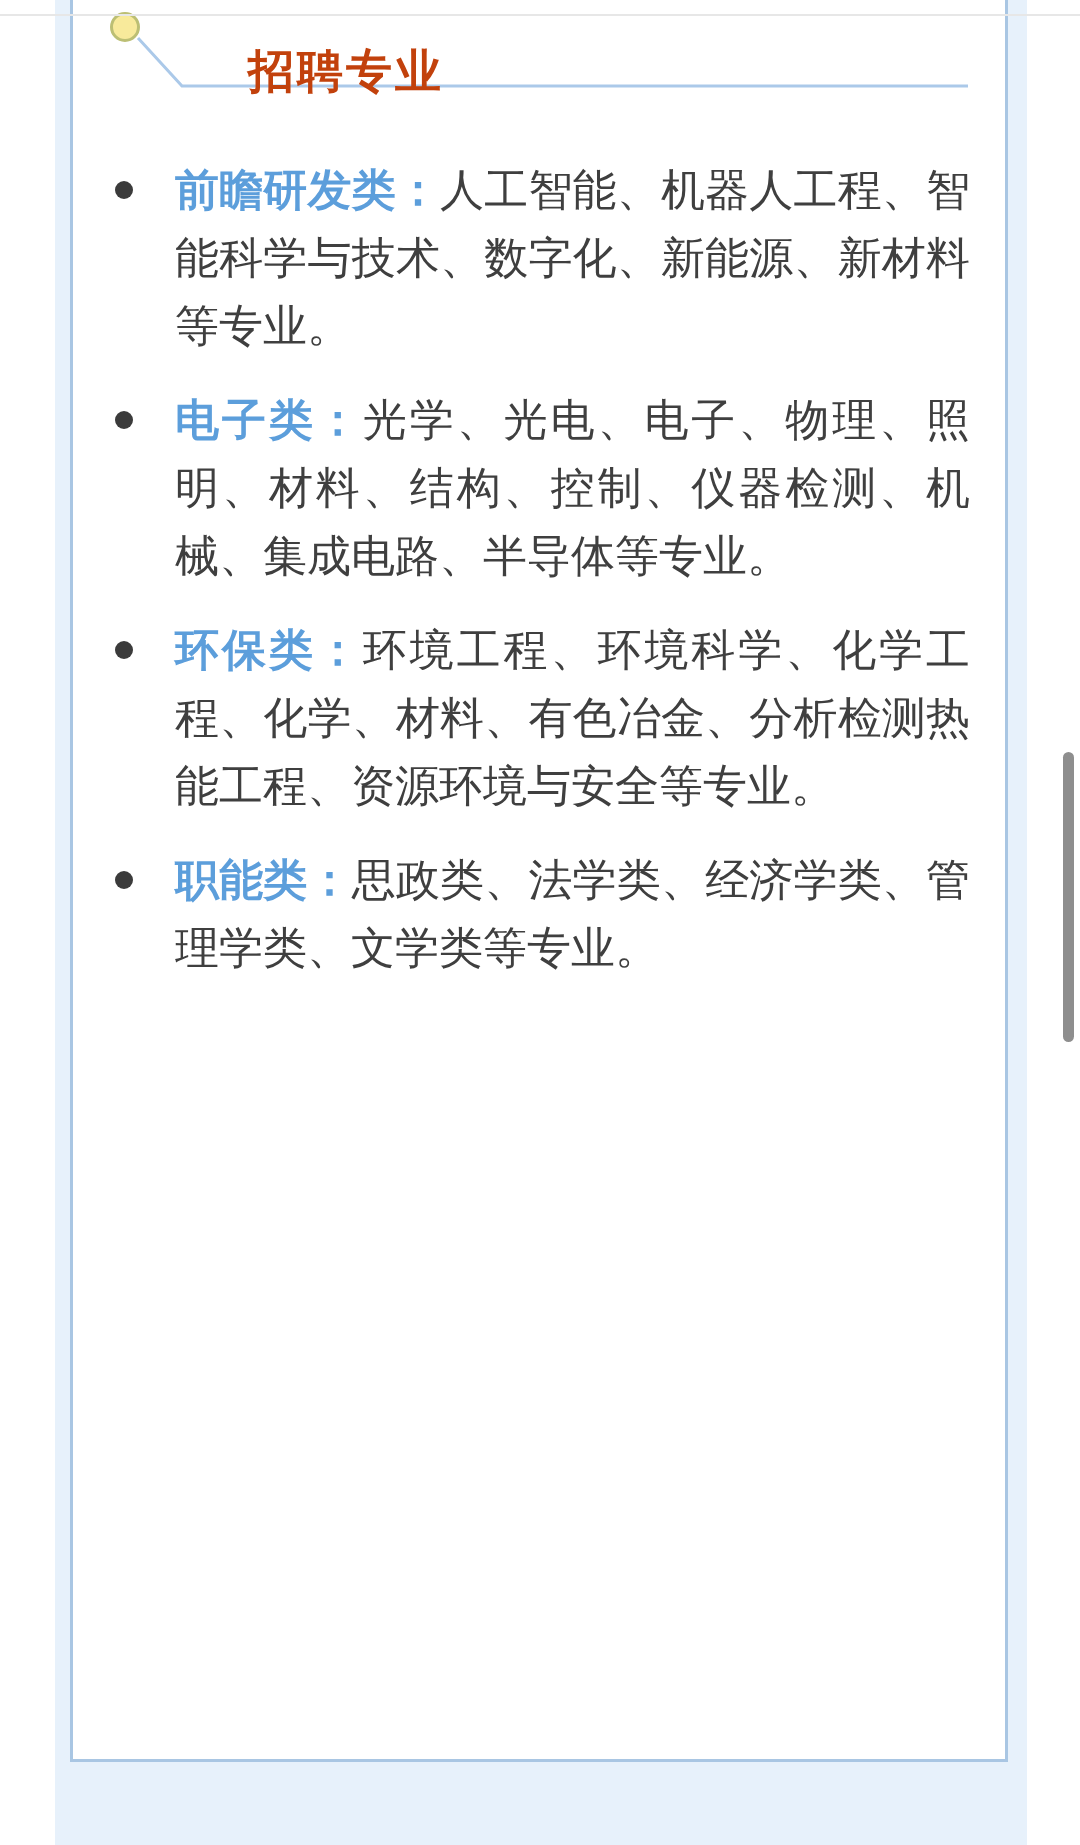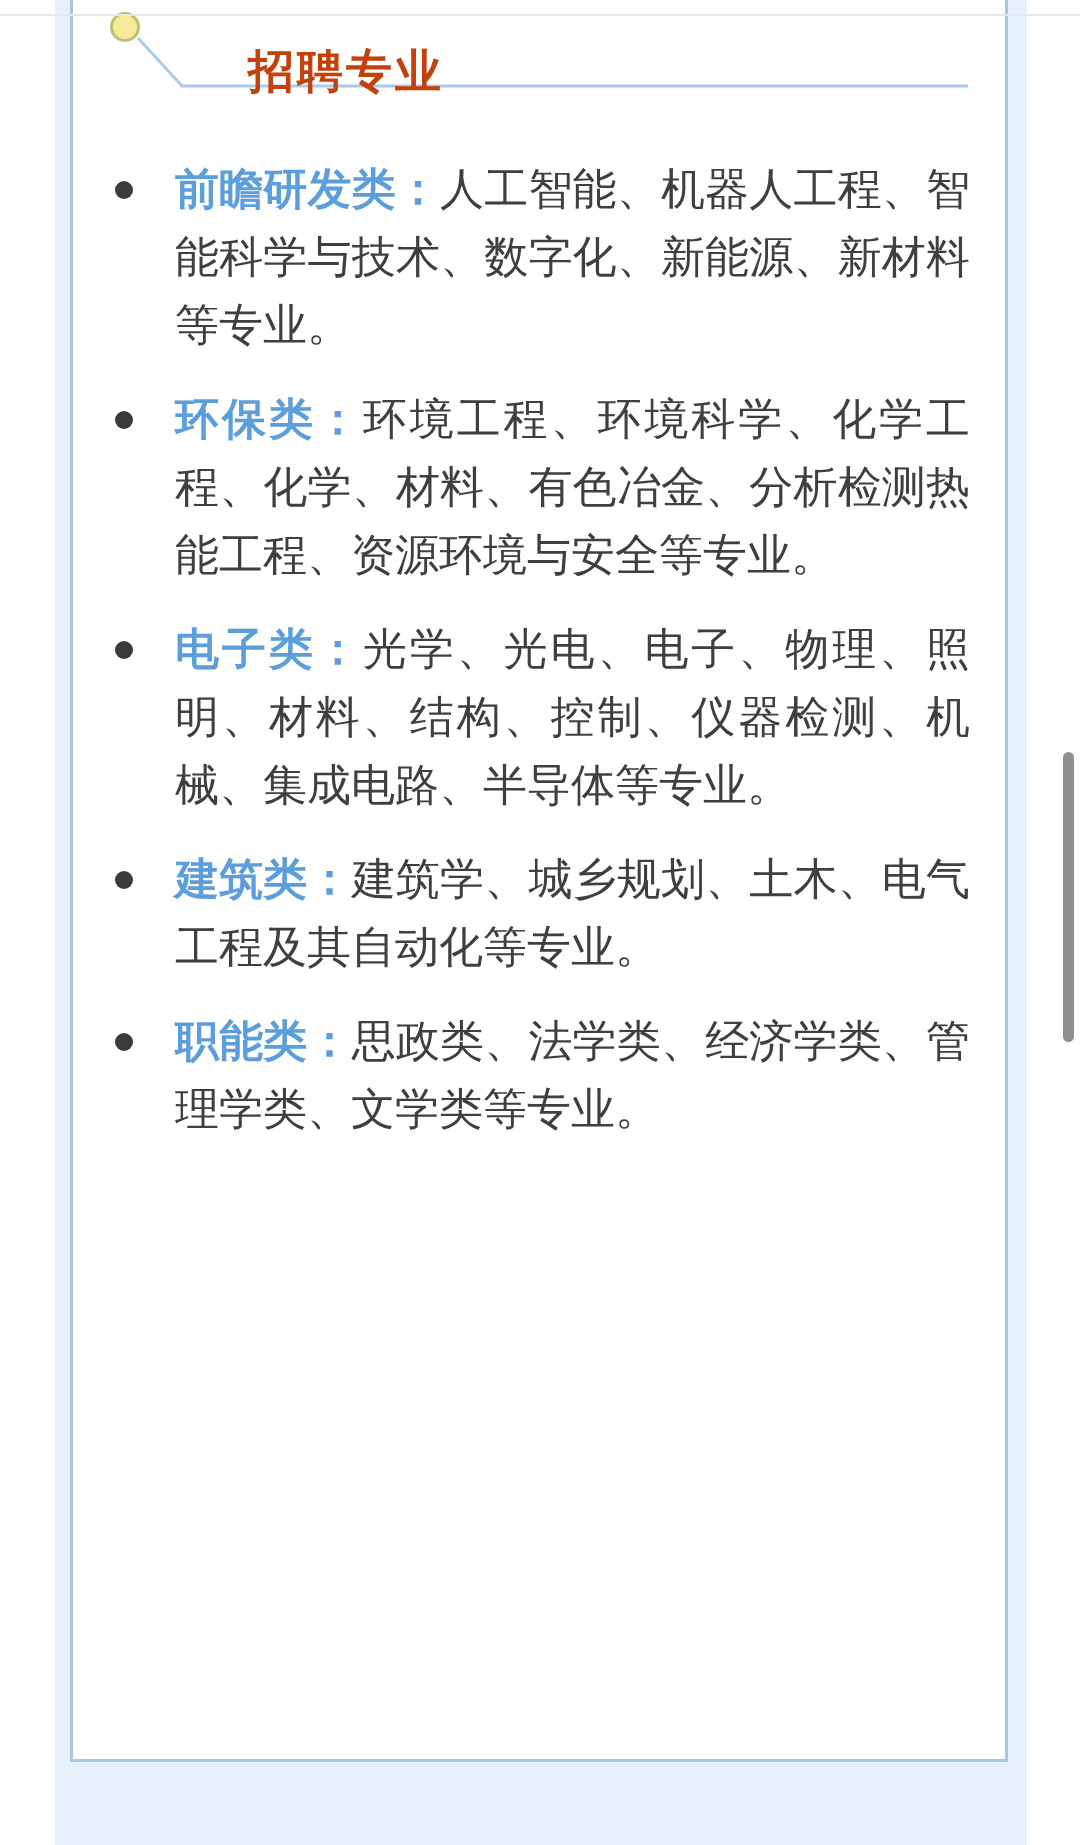--- a/index.html
+++ b/index.html
@@ -62,21 +62,20 @@
     z-index: 4;
     white-space: nowrap;
     margin-left: 48px;
   }
   .majors-list {
     position: absolute;
     left: 115px;
     top: 156px;
     width: 860px;
     z-index: 4;
-    font-family: Liberation Serif, serif;
   }
   .major-item {
     display: flex;
     align-items: flex-start;
     margin-bottom: 26px;
   }
   .bullet {
     flex: 0 0 18px;
     width: 18px;
     height: 18px;
@@ -128,32 +127,28 @@
 <div class="majors-list">
 
   <div class="major-item">
     <span class="bullet"></span>
     <p class="major-text"><span class="category-label">前瞻研发类：</span><span>人工智能、机器人工程、智能科学与技术、数字化、新能源、新材料等专业。</span></p>
   </div>
 
 
   <div class="major-item">
     <span class="bullet"></span>
-    <p class="major-text"><span class="category-label">环保类：</span><span>环境工程、环境科学、化学工程、化学、材料、有色冶金、分析检测热能工程、资源环境与安全等专业。</span></p>
-  </div>
-
-  <div class="major-item">
-    <span class="bullet"></span>
     <p class="major-text"><span class="category-label">电子类：</span><span>光学、光电、电子、物理、照明、材料、结构、控制、仪器检测、机械、集成电路、半导体等专业。</span></p>
   </div>
 
   <div class="major-item">
     <span class="bullet"></span>
-    <p class="major-text"><span class="category-label">建筑类：</span><span>建筑学、城乡规划、土木、电气工程及其自动化等专业。</span></p>
+    <p class="major-text"><span class="category-label">环保类：</span><span>环境工程、环境科学、化学工程、化学、材料、有色冶金、分析检测热能工程、资源环境与安全等专业。</span></p>
   </div>
+
 
 
   <div class="major-item">
     <span class="bullet"></span>
     <p class="major-text"><span class="category-label">职能类：</span><span>思政类、法学类、经济学类、管理学类、文学类等专业。</span></p>
   </div>
 
 </div>
 
 <div class="scrollbar-thumb"></div>

